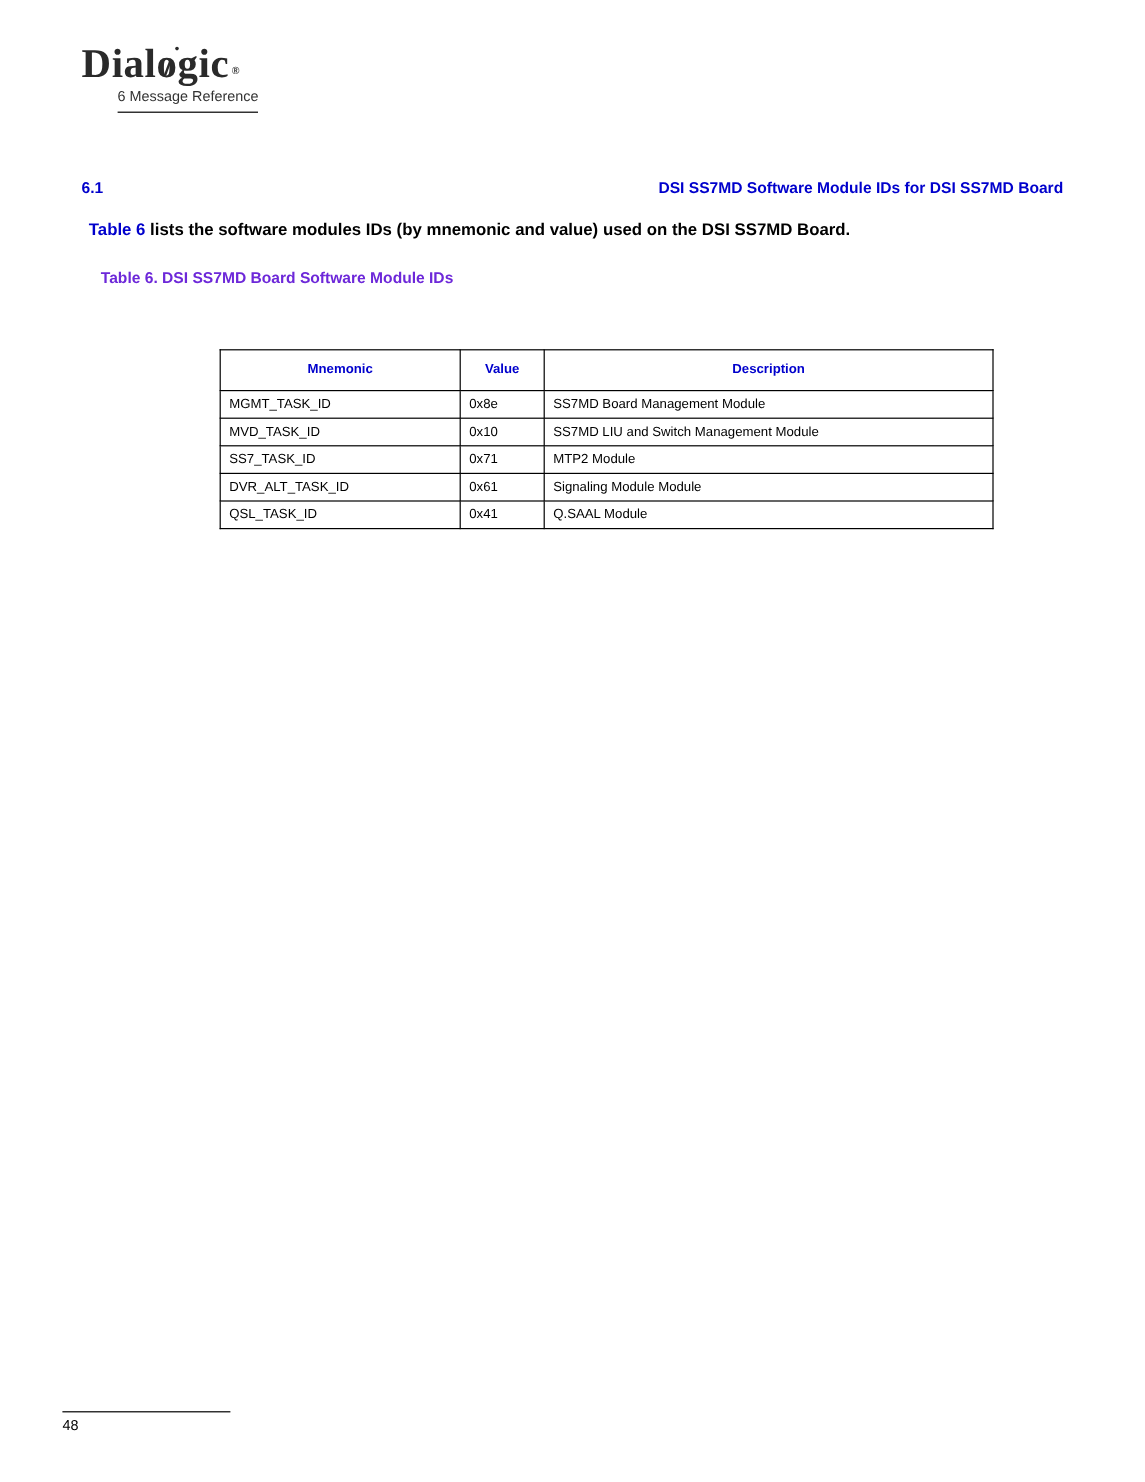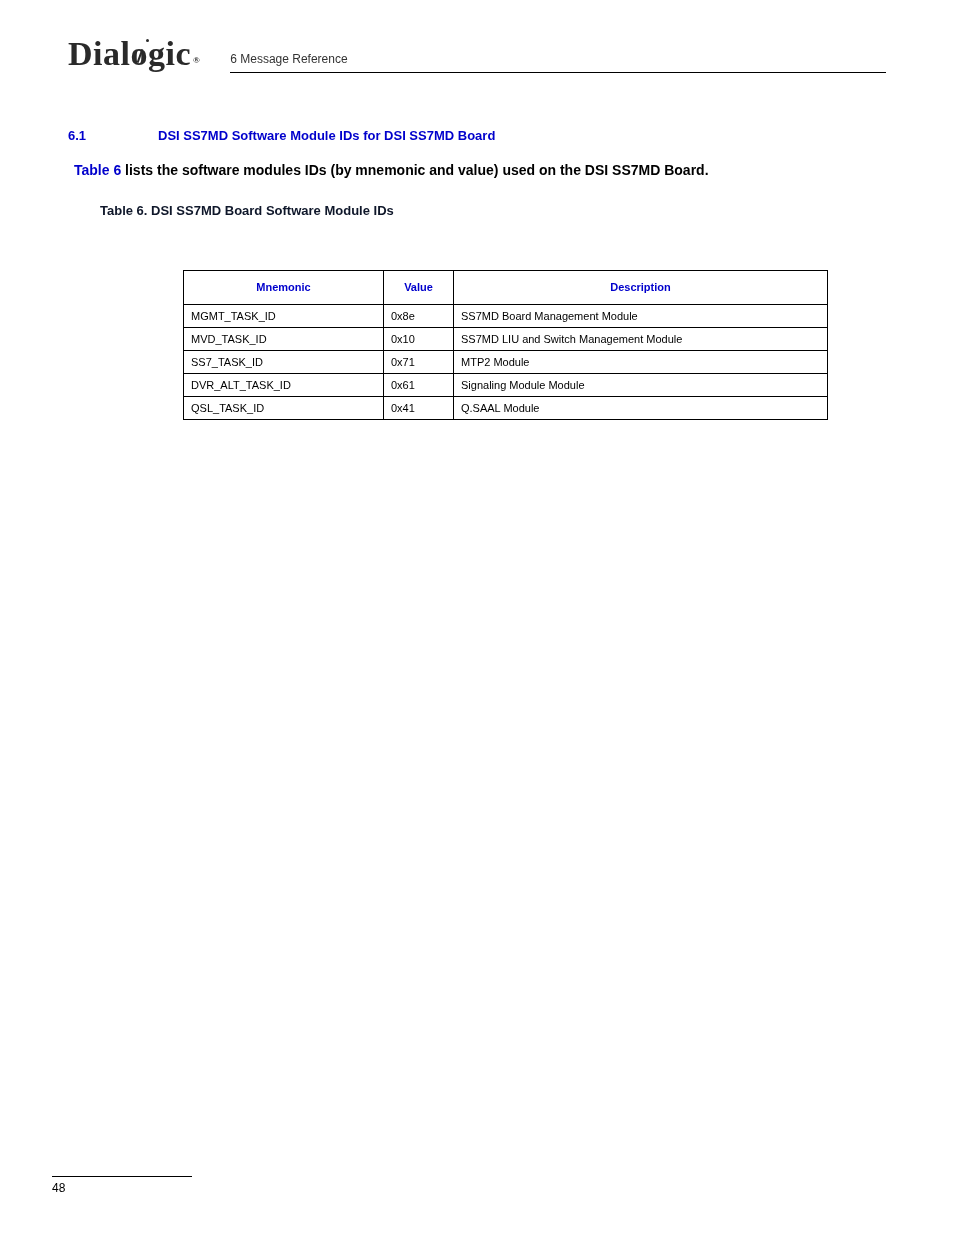--- a/index.html
+++ b/index.html
@@ -7,22 +7,23 @@
     font-family: Verdana, Geneva, sans-serif;
     background: #fff;
     color: #000;
     width: 954px;
     height: 1235px;
     position: relative;
     padding: 35px 68px 40px 68px;
   }
   .header-row {
     display: flex;
-    align-items: flex-end;
+    align-items: flex-start;
     margin-bottom: 5px;
+    flex-direction: column;
   }
   .logo {
     font-family: Georgia, 'Times New Roman', serif;
     font-size: 34px;
     font-weight: 600;
     letter-spacing: 0.5px;
     color: #2a2a2a;
     position: relative;
     display: flex;
     align-items: baseline;
@@ -71,42 +72,43 @@
   }
   .content {
     margin-top: 55px;
   }
   .section-heading {
     display: flex;
     font-size: 13px;
     font-weight: bold;
     color: #0000cc;
     margin-bottom: 18px;
+    justify-content: space-between;
   }
   .section-num {
     width: 90px;
     flex-shrink: 0;
   }
   .section-title {}
   .body-para {
     font-size: 14px;
     color: #000;
     margin-left: 6px;
     margin-bottom: 22px;
     line-height: 1.4;
     font-weight: bold;
   }
   .body-para .ref-link {
     color: #0000cc;
   }
   .table-caption {
     font-size: 13px;
     font-weight: bold;
-    color: #0f172a;
-    margin-left: 32px;
+    color: #6d28d9;
+    margin-left: 16px;
     margin-bottom: 52px;
   }
   .data-table {
     border-collapse: collapse;
     margin-left: 115px;
     width: 645px;
     font-size: 11px;
   }
   .data-table th {
     border: 1px solid #000;

